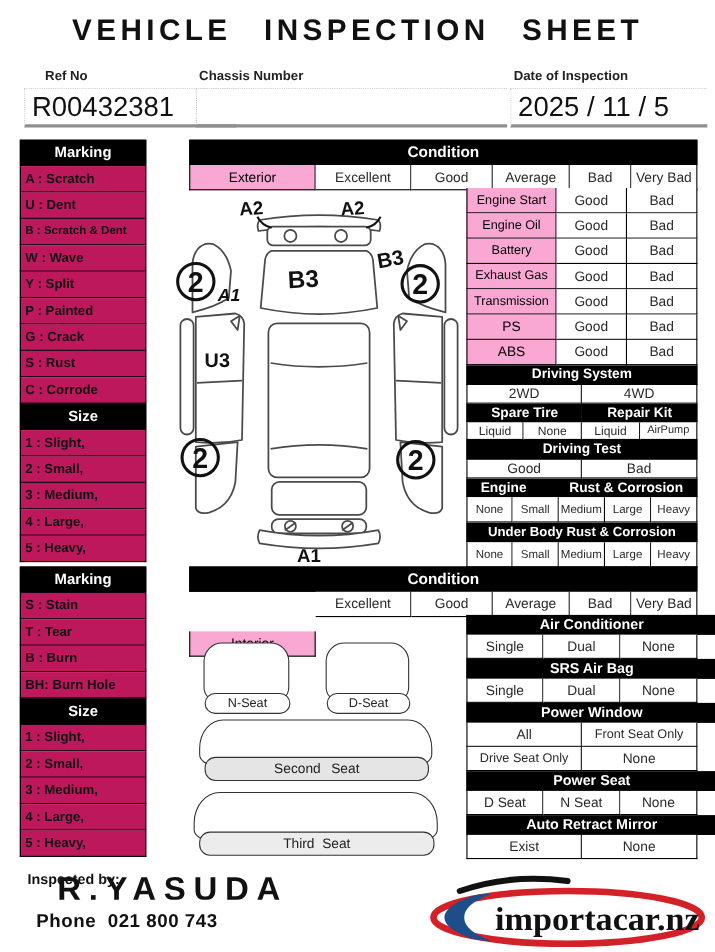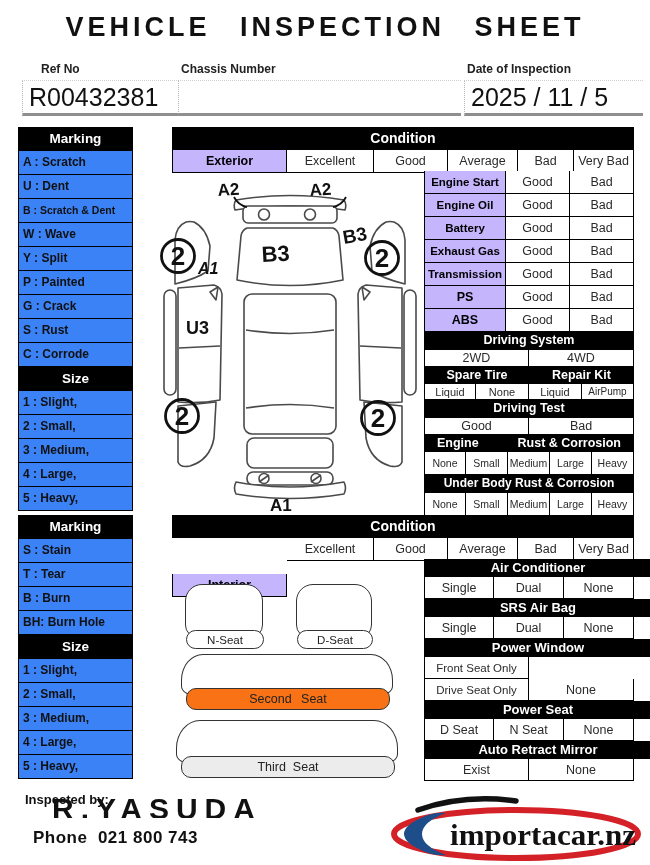--- a/index.html
+++ b/index.html
@@ -10,32 +10,32 @@
          letter-spacing:4px;word-spacing:18px;}
   .fieldlab{position:absolute;font-size:12px;font-weight:bold;color:#222;}
   .fieldbox{position:absolute;height:32px;line-height:32px;border-bottom:3px solid #8f8f8f;
             border-left:1px dotted #b5b5b5;border-top:1px dotted #cfcfcf;font-size:25px;padding-left:6px;
             white-space:pre;}
   
   .tbl{position:absolute;width:115px;background:#fff;}
   .tbl .th{background:#000;color:#fff;font-weight:bold;font-size:13.5px;text-align:center;
            height:22px;line-height:22px;border:1px solid #000;}
   .tbl .row{height:23px;line-height:23px;border:1px solid #000;border-top:0;font-size:12px;
-            font-weight:bold;padding-left:4px;white-space:nowrap;overflow:hidden;background:#3b82f6;}
+            font-weight:bold;padding-left:4px;white-space:nowrap;overflow:hidden;background:#be185d;}
   
   .hdr{background:#000;color:#fff;font-weight:bold;font-size:14px;text-align:center;
        height:21px;line-height:21px;border:1px solid #000;}
   .mth{background:#000;color:#fff;font-weight:bold;font-size:12.5px;text-align:center;
        height:17px;line-height:17px;border:1px solid #000;border-top:0;}
   .cells{display:flex;}
   .cell{border:1px solid #000;border-top:0;border-left:0;height:23px;box-sizing:border-box;
         display:flex;align-items:center;justify-content:center;font-size:12.5px;color:#2a2a2a;
         position:relative;background:#fff;white-space:nowrap;}
   .cells .cell:first-child{border-left:1px solid #000;}
-  .green{background:#c4b5fd;font-weight:bold;color:#000;}
+  .green{background:#f9a8d4;font-weight:normal;color:#000;}
   .split{display:flex;justify-content:space-between;padding:0 12px;box-sizing:border-box;}
   
   .seatback{position:absolute;border:1.6px solid #333;background:#fff;}
   .seatlab{position:absolute;border:1.5px solid #333;background:#fff;border-radius:10px;
            font-size:11.5px;display:flex;align-items:center;justify-content:center;color:#222;}
   .sig{position:absolute;font-weight:bold;overflow:hidden;letter-spacing:7px;}
   .phone{position:absolute;font-size:17px;font-weight:600;white-space:pre;letter-spacing:.5px;}
 </style>
 </head>
 <body>
@@ -250,20 +250,21 @@
       <div class="cell" style="width:70px;height:22px;">None</div>
     </div>
     <div class="mth" style="font-size:13px;">SRS Air Bag</div>
     <div class="cells">
       <div class="cell" style="width:70px;height:22px;">Single</div>
       <div class="cell" style="width:70px;height:22px;">Dual</div>
       <div class="cell" style="width:70px;height:22px;">None</div>
     </div>
     <div class="mth" style="font-size:13px;">Power Window</div>
     <div class="cells">
+      <div class="cell" style="width:105px;height:22px;">All</div>
       <div class="cell" style="width:105px;height:22px;font-size:11.5px;">Front Seat Only</div>
     </div>
     <div class="cells">
       <div class="cell" style="width:105px;height:22px;font-size:11.5px;">Drive Seat Only</div>
       <div class="cell" style="width:105px;height:22px;">None</div>
     </div>
     <div class="mth" style="font-size:13px;">Power Seat</div>
     <div class="cells">
       <div class="cell" style="width:70px;height:22px;">D Seat</div>
       <div class="cell" style="width:70px;height:22px;">N Seat</div>
@@ -274,21 +275,21 @@
       <div class="cell" style="width:105px;height:22px;">Exist</div>
       <div class="cell" style="width:105px;height:22px;">None</div>
     </div>
   </div>
 
   <div class="seatback" style="left:185px;top:584px;width:76px;height:52px;border-radius:17px 17px 13px 13px;"></div>
   <div class="seatlab" style="left:186px;top:630px;width:76px;height:17px;">N-Seat</div>
   <div class="seatback" style="left:296px;top:584px;width:74px;height:52px;border-radius:17px 17px 13px 13px;"></div>
   <div class="seatlab" style="left:297px;top:630px;width:74px;height:17px;">D-Seat</div>
   <div class="seatback" style="left:181px;top:654px;width:210px;height:40px;border-radius:22px 22px 14px 14px / 26px 26px 10px 10px;"></div>
-  <div class="seatlab" style="left:186px;top:688px;width:202px;height:20px;background:#f97316;font-size:12.5px;word-spacing:6px;">Second Seat</div>
+  <div class="seatlab" style="left:186px;top:688px;width:202px;height:20px;background:#e5e5e5;font-size:12.5px;word-spacing:6px;">Second Seat</div>
   <div class="seatback" style="left:176px;top:720px;width:220px;height:42px;border-radius:24px 24px 14px 14px / 28px 28px 10px 10px;"></div>
   <div class="seatlab" style="left:181px;top:756px;width:212px;height:20px;background:#ececec;font-size:12.5px;white-space:pre;">Third  Seat</div>
 
   <div class="abs" style="left:25px;top:779px;font-size:13px;font-weight:bold;margin-top:13px;">Inspected by:</div>
   <div class="sig" style="left:52px;top:792px;width:350px;height:26px;font-size:30px;line-height:33px;">R.YASUDA</div>
   <div class="phone" style="left:33px;top:828px;text-align:right;">Phone  021 800 743</div>
 
   <svg class="abs" style="left:388px;top:792px;" width="256" height="70" viewBox="0 0 256 70">
     <ellipse cx="128" cy="42" rx="122" ry="24" fill="none" stroke="#d42027" stroke-width="6"></ellipse>
     <path d="M40,23 Q16,32 16,42 Q16,52 40,61 Q50,64 58,63 Q34,54 34,42 Q34,30 58,21 Q50,20 40,23 Z" fill="#1d4e89"></path>

